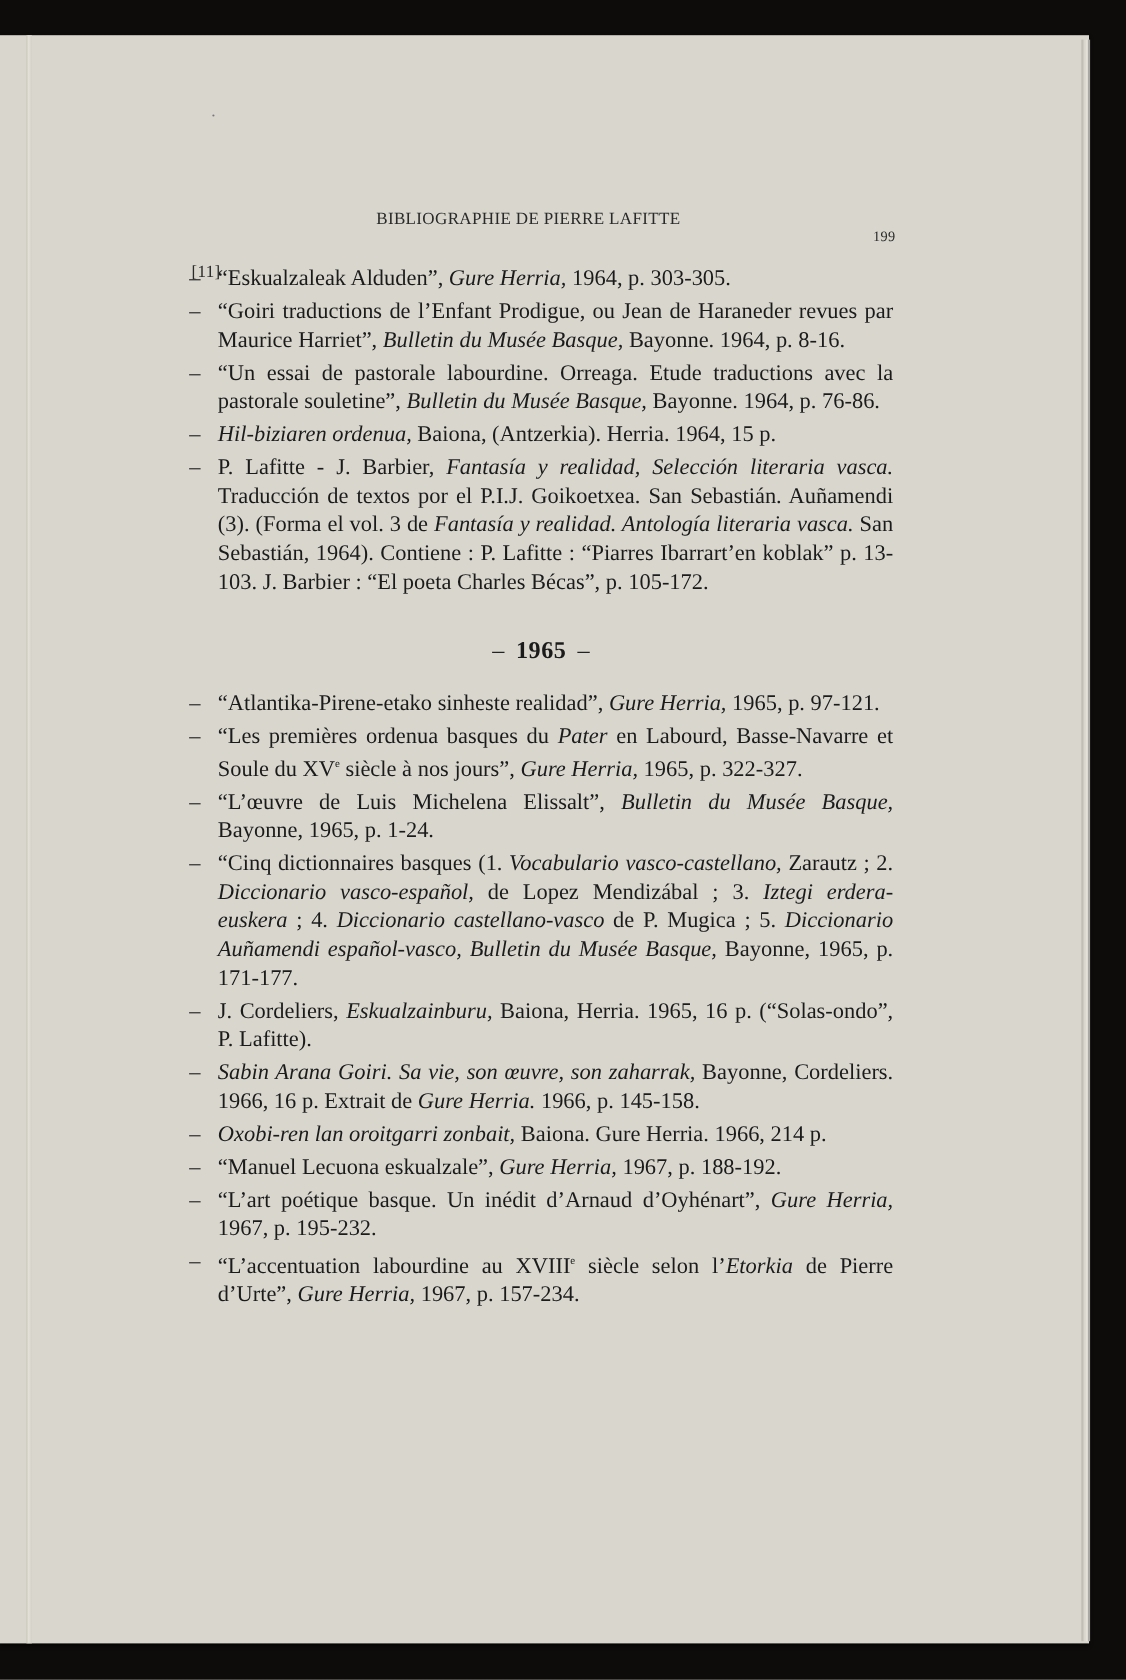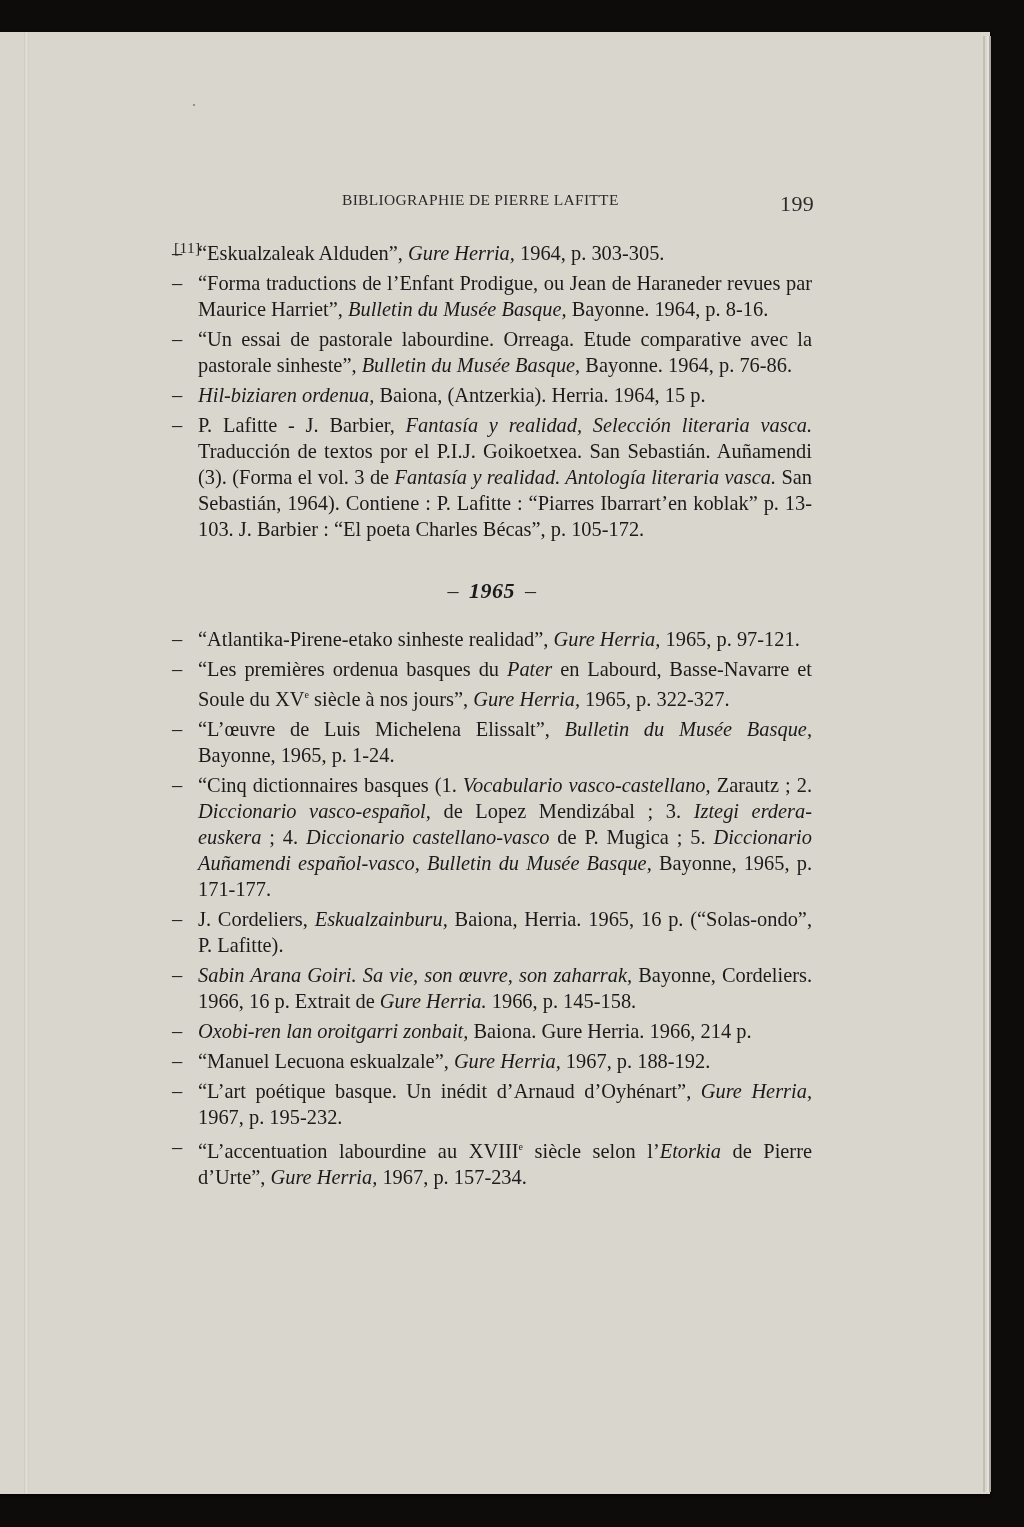--- a/index.html
+++ b/index.html
@@ -25,37 +25,37 @@
   .stack-edge.e2 { left: 987px; background: #e3e1d8; }
   .stack-edge.e3 { left: 989px; background: #a9a8a2; }
   .speck { position:absolute; width:2px; height:2px; background:#777; border-radius:1px; }
 
   .running-head {
     position: absolute; top: 191px; left: 174px; width: 640px; height: 22px;
     font-size: 15.5px; color: #2a2a2a; letter-spacing: 0.3px;
   }
   .rh-num { position: absolute; left: 0; top: 0; margin-top: 48px; }
   .rh-title { position: absolute; left: 168px; top: 0; }
-  .rh-page { position: absolute; right: 0; top: 0; font-size: 22px; margin-left: 44px; }
+  .rh-page { position: absolute; right: 0; top: 16px; font-size: 13px; margin-left: 44px; }
 
   .content {
     position: absolute; left: 172px; top: 240px; width: 640px;
     color: #1b1b1c; font-size: 20.4px; line-height: 26px;
   }
   .entry {
     position: relative; padding-left: 26px; margin: 0 0 4px 0;
     text-align: justify; text-align-last: left;
   }
   .entry .dash {
     position: absolute; left: 0; top: 0;
   }
   .entry i { font-style: italic; }
   .year {
     text-align: center; font-weight: bold; font-size: 22px;
-    margin: 36px 0 22px 0; letter-spacing: 0.5px; font-style: italic;
+    margin: 36px 0 22px 0; letter-spacing: 0.5px;
   }
   .year .yd { font-weight: normal; margin: 0 10px; }
   sup.e { font-size: 10px; vertical-align: 8px; }
 </style>
 </head>
 <body>
 
 <div class="page">
   <div class="gutter-fold"></div>
   <div class="stack-edge e1"></div>
@@ -66,22 +66,22 @@
 
 <div class="running-head">
   <span class="rh-num">[11]</span>
   <span class="rh-title">BIBLIOGRAPHIE DE PIERRE LAFITTE</span>
   <span class="rh-page">199</span>
 </div>
 
 <div class="content">
   <div>
       <div class="entry"><span class="dash">–</span><span>“Eskualzaleak Alduden”, </span><i>Gure Herria,</i><span> 1964, p. 303-305.</span></div>
-      <div class="entry"><span class="dash">–</span><span>“Forma traductions de l’Enfant Prodigue, ou Jean de Haraneder revues par Maurice Harriet”, </span><i>Bulletin du Musée Basque,</i><span> Bayonne. 1964, p. 8-16.</span></div>
-      <div class="entry"><span class="dash">–</span><span>“Un essai de pastorale labourdine. Orreaga. Etude comparative avec la pastorale sinheste”, </span><i>Bulletin du Musée Basque,</i><span> Bayonne. 1964, p. 76-86.</span></div>
+      <div class="entry"><span class="dash">–</span><span>“Goiri traductions de l’Enfant Prodigue, ou Jean de Haraneder revues par Maurice Harriet”, </span><i>Bulletin du Musée Basque,</i><span> Bayonne. 1964, p. 8-16.</span></div>
+      <div class="entry"><span class="dash">–</span><span>“Un essai de pastorale labourdine. Orreaga. Etude traductions avec la pastorale souletine”, </span><i>Bulletin du Musée Basque,</i><span> Bayonne. 1964, p. 76-86.</span></div>
       <div class="entry"><span class="dash">–</span><i>Hil-biziaren ordenua,</i><span> Baiona, (Antzerkia). Herria. 1964, 15 p.</span></div>
       <div class="entry"><span class="dash">–</span><span>P. Lafitte - J. Barbier, </span><i>Fantasía y realidad, Selección literaria vasca.</i><span> Traducción de textos por el P.I.J. Goikoetxea. San Sebastián. Auñamendi (3). (Forma el vol. 3 de </span><i>Fantasía y realidad. Antología literaria vasca.</i><span> San Sebastián, 1964). Contiene : P. Lafitte : “Piarres Ibarrart’en koblak” p. 13-103. J. Barbier : “El poeta Charles Bécas”, p. 105-172.</span></div>
     </div>
 
   <div class="year">
     <span class="yd">–</span><span>1965</span><span class="yd">–</span>
   </div>
   <div>
       <div class="entry"><span class="dash">–</span><span>“Atlantika-Pirene-etako sinheste realidad”, </span><i>Gure Herria,</i><span> 1965, p. 97-121.</span></div>
       <div class="entry"><span class="dash">–</span><span>“Les premières ordenua basques du </span><i>Pater</i><span> en Labourd, Basse-Navarre et Soule du XV</span><sup class="e">e</sup><span> siècle à nos jours”, </span><i>Gure Herria,</i><span> 1965, p. 322-327.</span></div>

